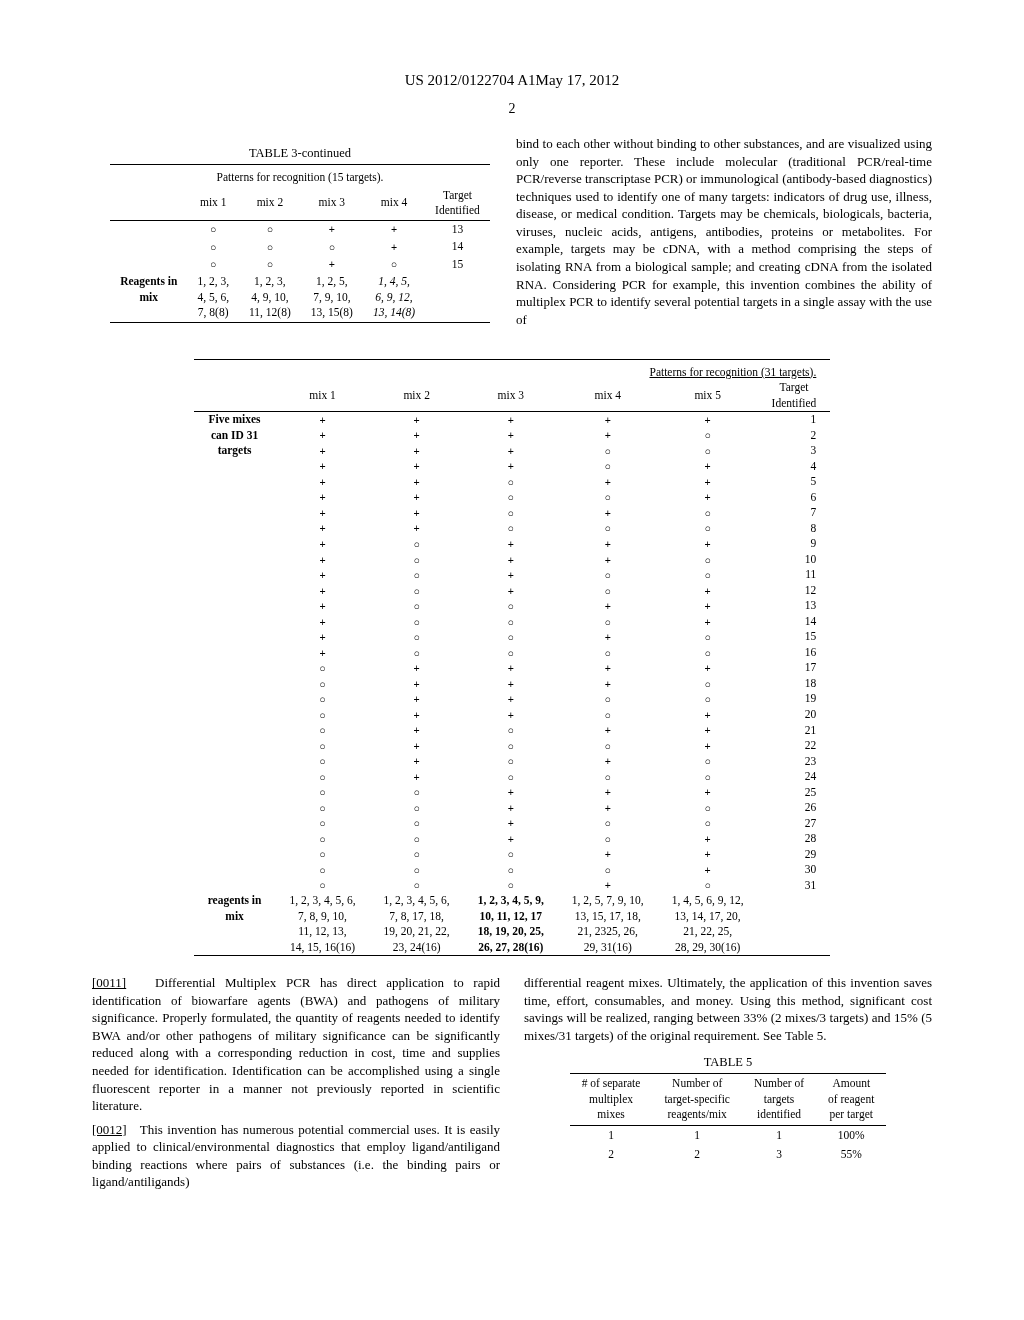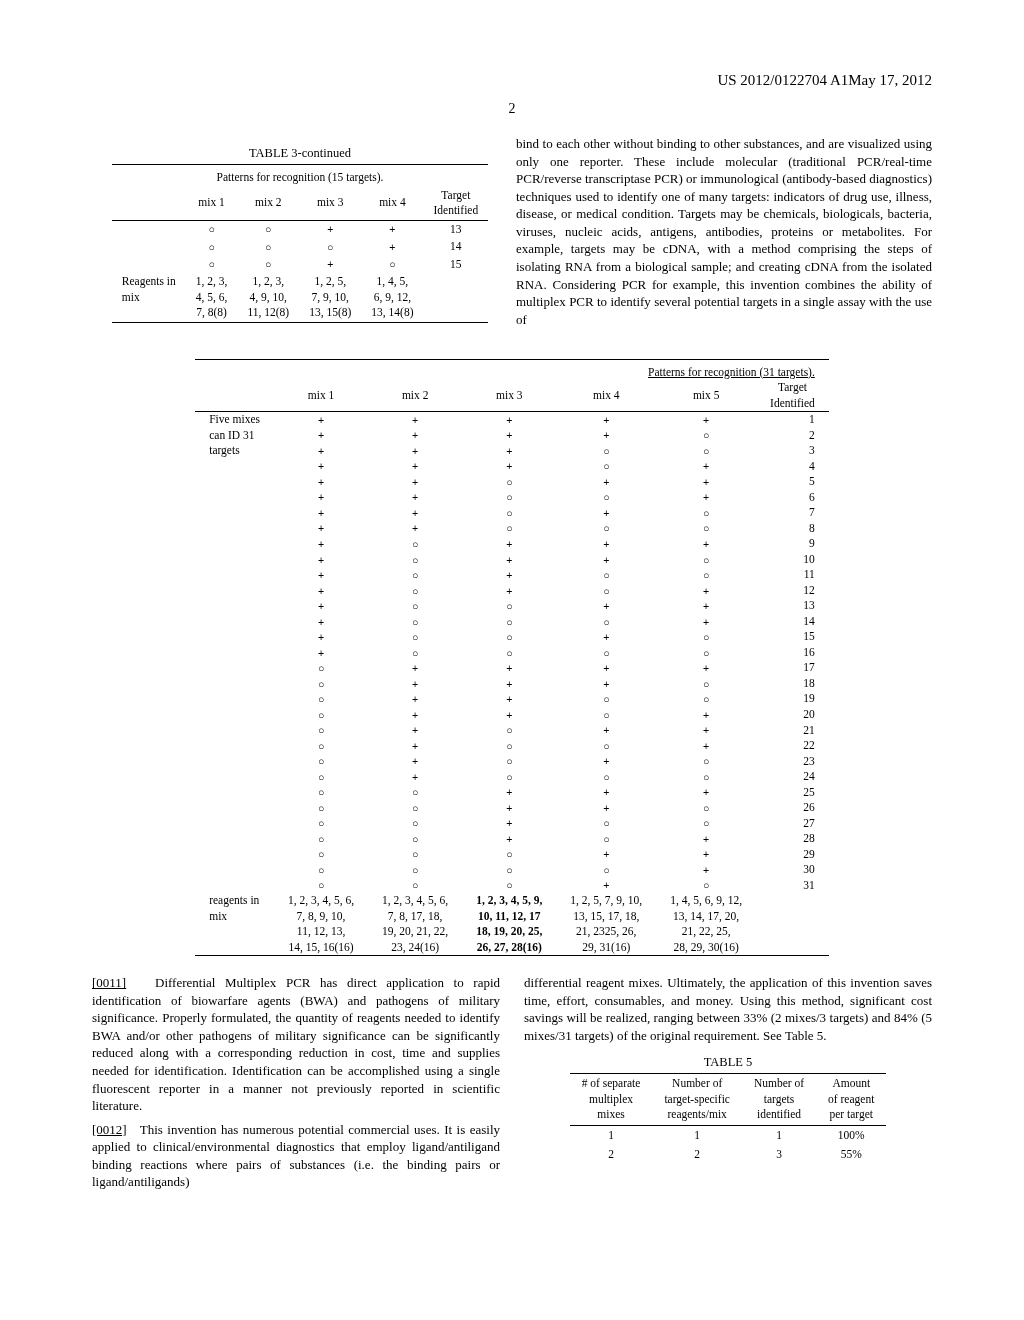--- a/index.html
+++ b/index.html
@@ -11,21 +11,21 @@
     background: #fff;
     color: #000;
     width: 1024px;
     line-height: 1.35;
   }
   .page {
     padding: 70px 92px 40px 92px;
   }
   .header {
     display: flex;
-    justify-content: flex-end;
+    justify-content: center;
     font-size: 15px;
     margin-bottom: 40px;
   }
   .pagenum {
     text-align: center;
     font-size: 14px;
     margin-top: -30px;
     margin-bottom: 16px;
   }
   
@@ -48,21 +48,21 @@
     border-bottom: 1px solid #000;
   }
   .thin-top { border-top: 1px solid #000; }
   .thin-bot { border-bottom: 1px solid #000; }
   th, td {
     padding: 1px 8px;
     font-weight: normal;
     text-align: center;
     white-space: nowrap;
   }
-  .left { text-align: left; }
+  .left { text-align: center; font-weight: bold; }
   .right { text-align: right; }
   .para {
     text-align: justify;
     margin: 0 0 6px 0;
   }
   .para-num {
     font-weight: normal;
     text-decoration: underline;
   }
   
@@ -137,21 +137,21 @@
 mix</td>
             <td style="white-space:pre;">1, 2, 3,
 4, 5, 6,
 7, 8(8)</td>
             <td style="white-space:pre;">1, 2, 3,
 4, 9, 10,
 11, 12(8)</td>
             <td style="white-space:pre;">1, 2, 5,
 7, 9, 10,
 13, 15(8)</td>
-            <td style="white-space:pre;">1, 4, 5,
+            <td style="white-space:pre;font-style:italic;">1, 4, 5,
 6, 9, 12,
 13, 14(8)</td>
             <td></td>
           </tr>
         </tbody>
           </table>
       </div>
     </div>
     <div style="flex:1; min-width:0;">
       <p class="para">bind to each other without binding to other substances, and are visualized using only one reporter. These include molecular (traditional PCR/real-time PCR/reverse transcriptase PCR) or immunological (antibody-based diagnostics) techniques used to identify one of many targets: indicators of drug use, illness, disease, or medical condition. Targets may be chemicals, biologicals, bacteria, viruses, nucleic acids, antigens, antibodies, proteins or metabolites. For example, targets may be cDNA, with a method comprising the steps of isolating RNA from a biological sample; and creating cDNA from the isolated RNA. Considering PCR for example, this invention combines the ability of multiplex PCR to identify several potential targets in a single assay with the use of</p>
@@ -491,21 +491,21 @@
       <p class="para">
         <span class="para-num">[0011]</span>&nbsp;&nbsp;
         <span>Differential Multiplex PCR has direct application to rapid identification of biowarfare agents (BWA) and pathogens of military significance. Properly formulated, the quantity of reagents needed to identify BWA and/or other pathogens of military significance can be significantly reduced along with a corresponding reduction in cost, time and supplies needed for identification. Identification can be accomplished using a single fluorescent reporter in a manner not previously reported in scientific literature.</span>
       </p>
       <p class="para">
         <span class="para-num">[0012]</span>&nbsp;&nbsp;
         <span>This invention has numerous potential commercial uses. It is easily applied to clinical/environmental diagnostics that employ ligand/antiligand binding reactions where pairs of substances (i.e. the binding pairs or ligand/antiligands)</span>
       </p>
     </div>
     <div style="flex:1; min-width:0;">
-      <p class="para">differential reagent mixes. Ultimately, the application of this invention saves time, effort, consumables, and money. Using this method, significant cost savings will be realized, ranging between 33% (2 mixes/3 targets) and 84% (5 mixes/31 targets) of the original requirement. See Table 5.</p>
+      <p class="para">differential reagent mixes. Ultimately, the application of this invention saves time, effort, consumables, and money. Using this method, significant cost savings will be realized, ranging between 33% (2 mixes/3 targets) and 15% (5 mixes/31 targets) of the original requirement. See Table 5.</p>
       <div class="table-wrap">
         <div class="tbl-title">TABLE 5</div>
         <table class="t5">
           <tbody>
               <tr class="thin-top hr-row">
             <th style="white-space:pre;"># of separate
 multiplex
 mixes</th>
             <th style="white-space:pre;">Number of
 target-specific

